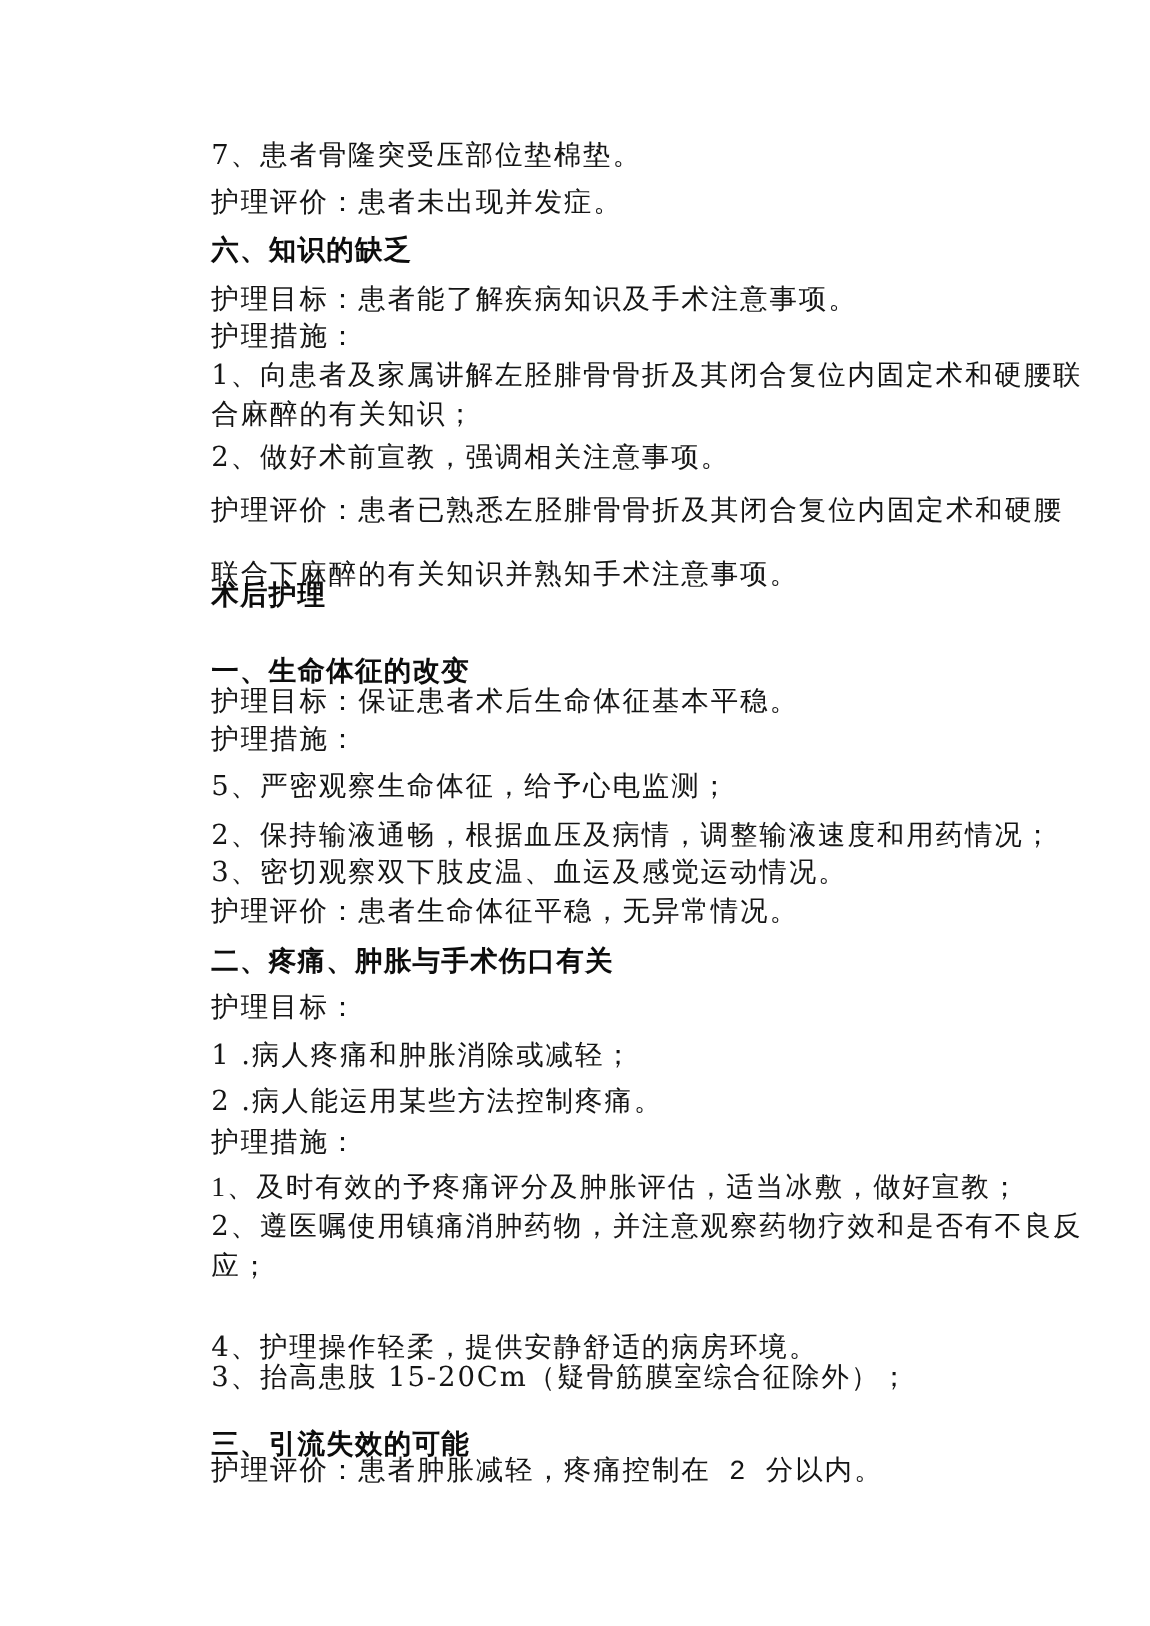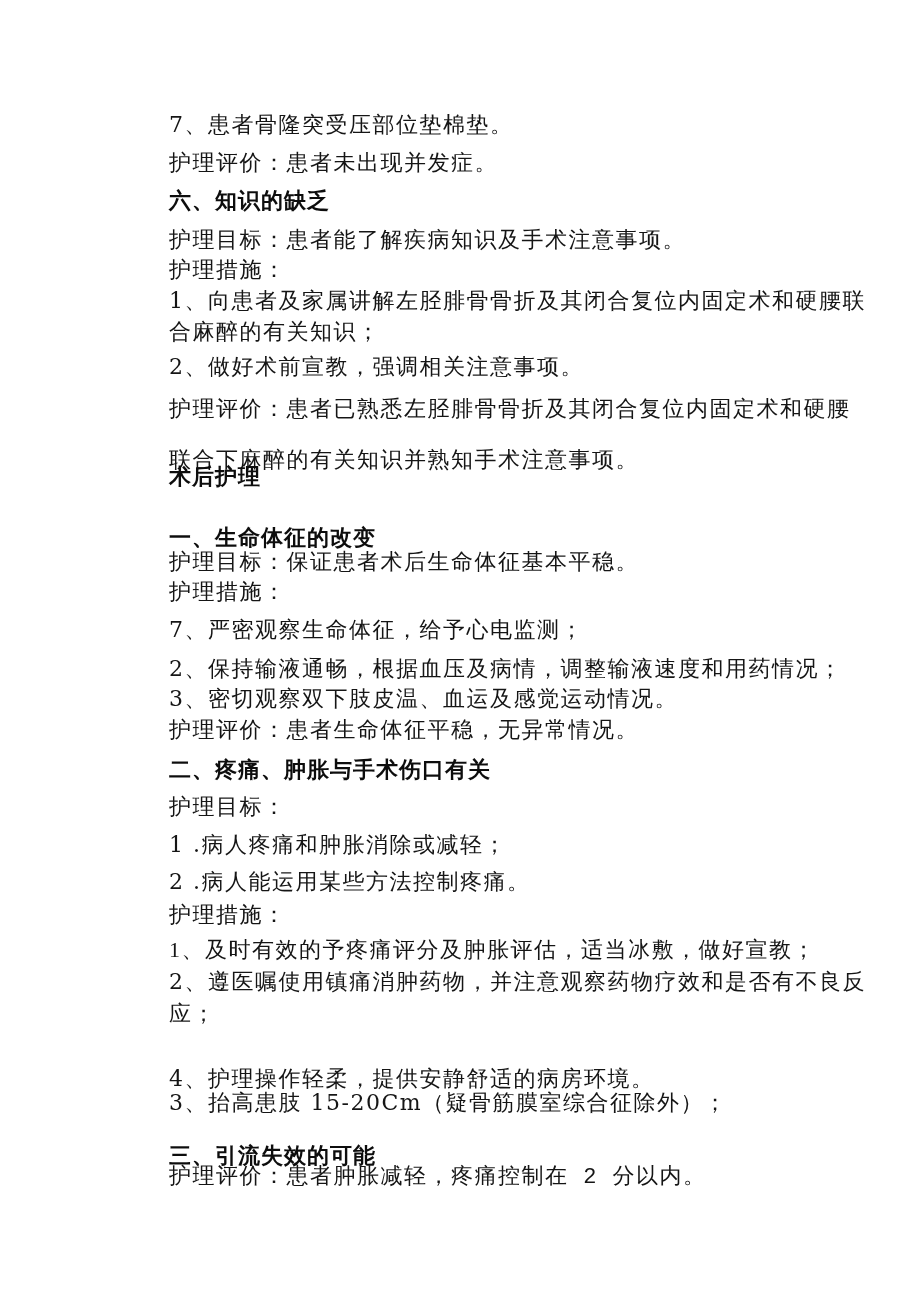--- a/index.html
+++ b/index.html
@@ -51,21 +51,21 @@
   <div class="line" style="top:258px;">护理措施：</div>
   <div class="line" style="top:289px;">1、向患者及家属讲解左胫腓骨骨折及其闭合复位内固定术和硬腰联</div>
   <div class="line" style="top:320px;">合麻醉的有关知识；</div>
   <div class="line" style="top:355px;">2、做好术前宣教，强调相关注意事项。</div>
   <div class="line" style="top:397px;">护理评价：患者已熟悉左胫腓骨骨折及其闭合复位内固定术和硬腰</div>
   <div class="line" style="top:448px;">联合下麻醉的有关知识并熟知手术注意事项。</div>
   <div class="line bold" style="top:465px;">术后护理</div>
   <div class="line bold" style="top:526px;">一、生命体征的改变</div>
   <div class="line" style="top:550px;">护理目标：保证患者术后生命体征基本平稳。</div>
   <div class="line" style="top:580px;">护理措施：</div>
-  <div class="line" style="top:618px;">7、严密观察生命体征，给予心电监测；</div>
+  <div class="line" style="top:618px;">5、严密观察生命体征，给予心电监测；</div>
   <div class="line" style="top:657px;">2、保持输液通畅，根据血压及病情，调整输液速度和用药情况；</div>
   <div class="line" style="top:687px;">3、密切观察双下肢皮温、血运及感觉运动情况。</div>
   <div class="line" style="top:718px;">护理评价：患者生命体征平稳，无异常情况。</div>
   <div class="line bold" style="top:758px;">二、疼痛、肿胀与手术伤口有关</div>
   <div class="line" style="top:795px;">护理目标：</div>
   <div class="line" style="top:833px;">1 .病人疼痛和肿胀消除或减轻；</div>
   <div class="line" style="top:870px;">2 .病人能运用某些方法控制疼痛。</div>
   <div class="line" style="top:903px;">护理措施：</div>
   <div class="line" style="top:938px;font-family:Liberation Serif, serif;">1、及时有效的予疼痛评分及肿胀评估，适当冰敷，做好宣教；</div>
   <div class="line" style="top:970px;">2、遵医嘱使用镇痛消肿药物，并注意观察药物疗效和是否有不良反</div>

